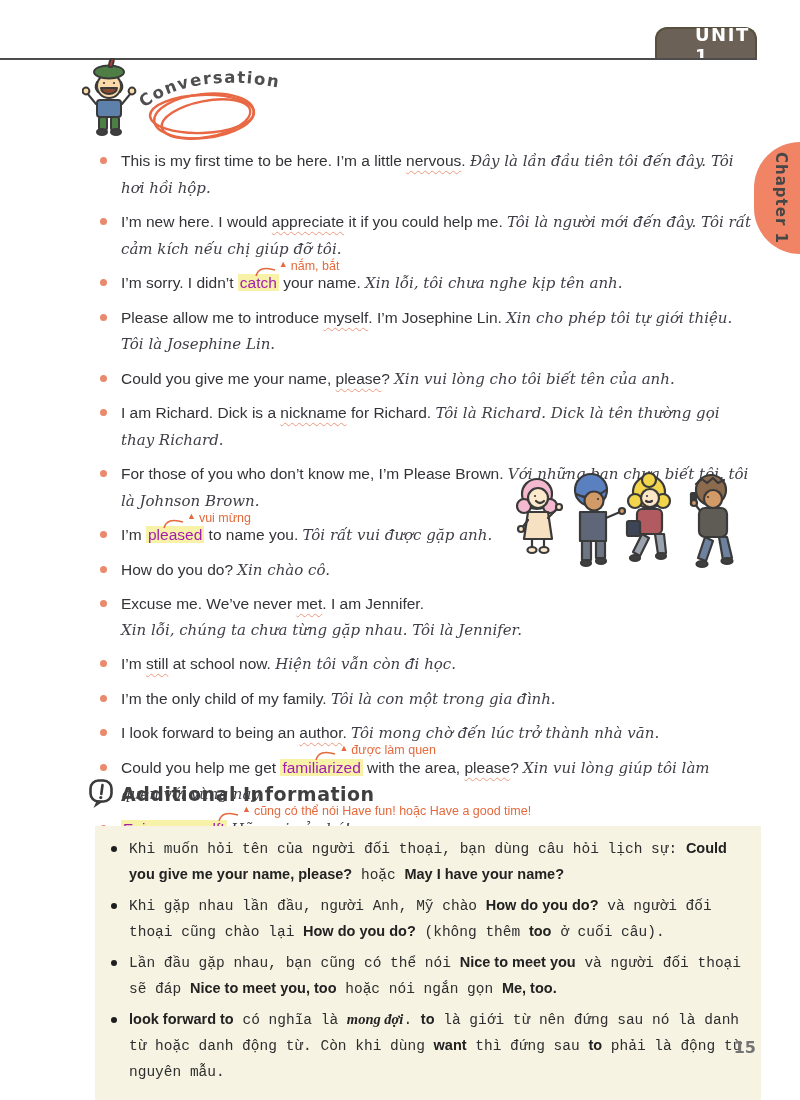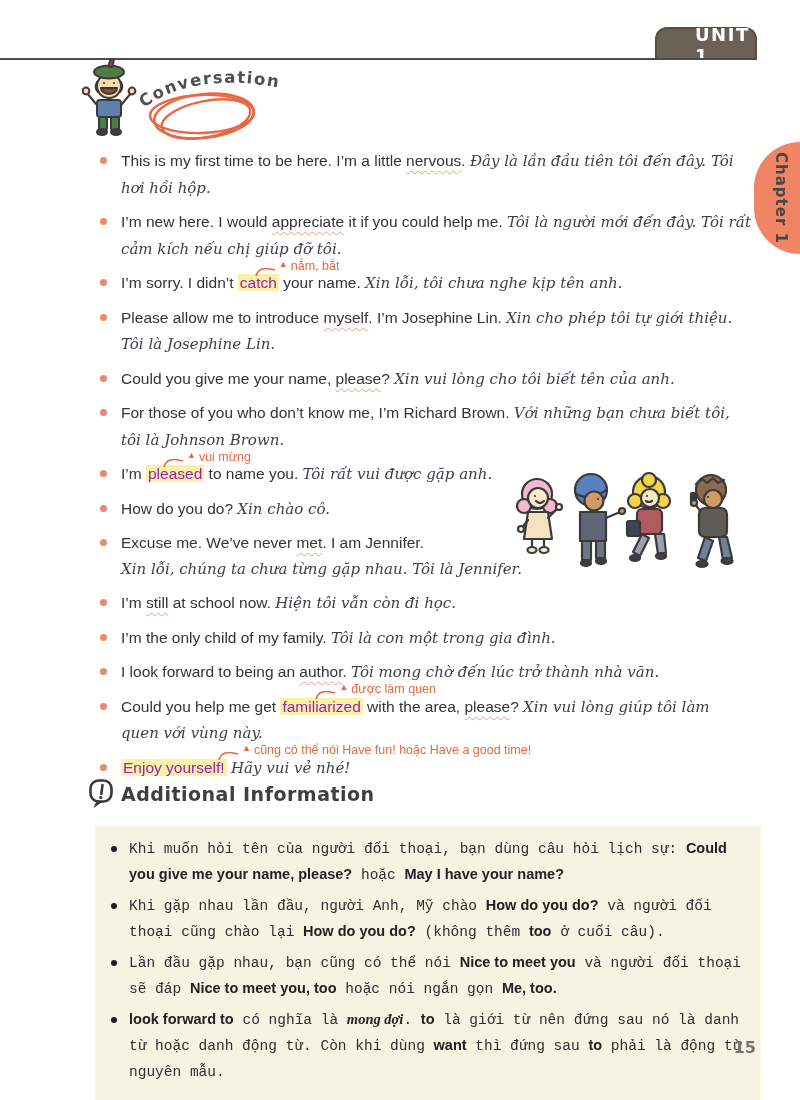--- a/index.html
+++ b/index.html
@@ -113,21 +113,22 @@
       <div class="conv-item"><span class="conv-bullet"></span><span class="seg-en">I’m new here. I would </span><span class="seg-wavy">appreciate</span><span class="seg-en"> it if you could help me. </span><span class="seg-vi">Tôi là người mới đến đây. Tôi rất cảm kích nếu chị giúp đỡ tôi.</span></div>
       <div class="conv-item"><span class="conv-bullet"></span><span class="seg-en">I’m sorry. I didn’t </span><span class="anchor"><span class="seg-hl">catch</span><span class="note" style="left: 16px;">
             <svg width="24" height="13" viewBox="0 0 24 13">
               <path d="M2 12 Q5 1 21 6" fill="none" stroke="#e5693c" stroke-width="1.5"></path>
             </svg>
             <span class="tri">▲</span>
             <span>nắm, bắt</span>
           </span></span><span class="seg-en"> your name. </span><span class="seg-vi">Xin lỗi, tôi chưa nghe kịp tên anh.</span></div>
       <div class="conv-item"><span class="conv-bullet"></span><span class="seg-en">Please allow me to introduce </span><span class="seg-wavy">myself</span><span class="seg-en">. I’m Josephine Lin. </span><span class="seg-vi">Xin cho phép tôi tự giới thiệu. Tôi là Josephine Lin.</span></div>
       <div class="conv-item"><span class="conv-bullet"></span><span class="seg-en">Could you give me your name, </span><span class="seg-wavy">please</span><span class="seg-en">? </span><span class="seg-vi">Xin vui lòng cho tôi biết tên của anh.</span></div>
-      <div class="conv-item"><span class="conv-bullet"></span><span class="seg-en">For those of you who don’t know me, I’m Richard Brown. </span><span class="seg-vi">Với những bạn chưa biết tôi, tôi là Johnson Brown.</span></div>
+      <div class="conv-item"><span class="conv-bullet"></span><span class="seg-en">I am Richard. Dick is a </span><span class="seg-wavy">nickname</span><span class="seg-en"> for Richard. </span><span class="seg-vi">Tôi là Richard. Dick là tên thường gọi thay Richard.</span></div>
+      <div class="conv-item"><span class="conv-bullet"></span><span class="seg-en">For those of you who don’t know me, I’m Please Brown. </span><span class="seg-vi">Với những bạn chưa biết tôi, tôi là Johnson Brown.</span></div>
       <div class="conv-item"><span class="conv-bullet"></span><span class="seg-en">I’m </span><span class="anchor"><span class="seg-hl">pleased</span><span class="note" style="left: 16px;">
             <svg width="24" height="13" viewBox="0 0 24 13">
               <path d="M2 12 Q5 1 21 6" fill="none" stroke="#e5693c" stroke-width="1.5"></path>
             </svg>
             <span class="tri">▲</span>
             <span>vui mừng</span>
           </span></span><span class="seg-en"> to name you. </span><span class="seg-vi">Tôi rất vui được gặp anh.</span></div>
       <div class="conv-item"><span class="conv-bullet"></span><span class="seg-en">How do you do? </span><span class="seg-vi">Xin chào cô.</span></div>
       <div class="conv-item"><span class="conv-bullet"></span><span class="seg-en">Excuse me. We’ve never </span><span class="seg-wavy">met</span><span class="seg-en">. I am Jennifer.</span><br><span class="seg-vi">Xin lỗi, chúng ta chưa từng gặp nhau. Tôi là Jennifer.</span></div>
       <div class="conv-item"><span class="conv-bullet"></span><span class="seg-en">I’m </span><span class="seg-wavy">still</span><span class="seg-en"> at school now. </span><span class="seg-vi">Hiện tôi vẫn còn đi học.</span></div>

